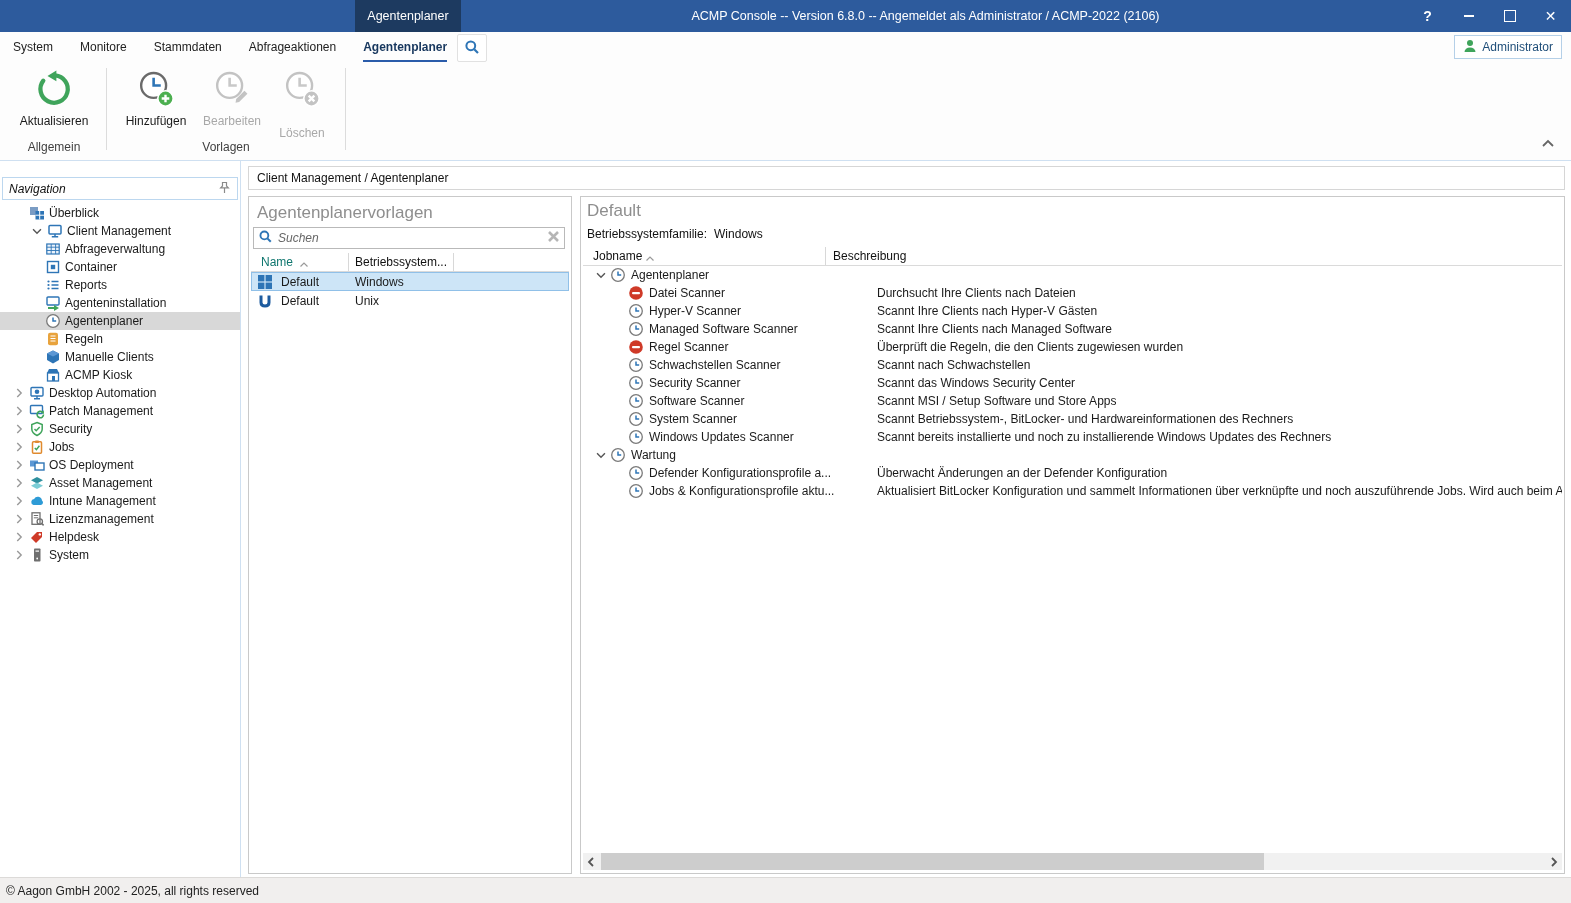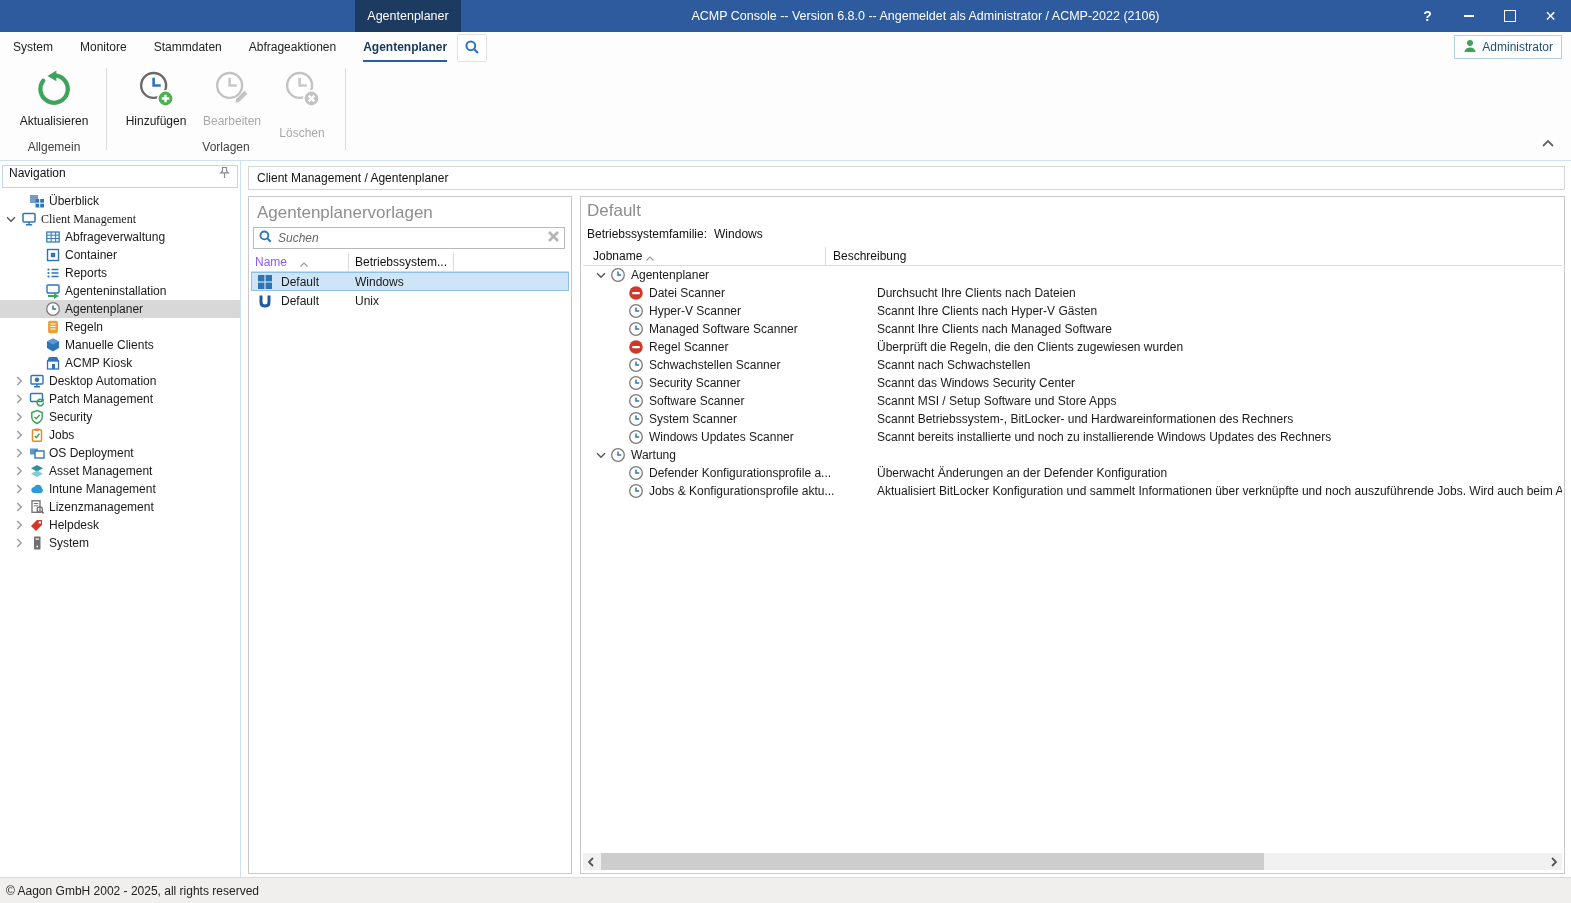--- a/index.html
+++ b/index.html
@@ -32,21 +32,21 @@
   .rb-btn .rb-label{font-size:12px;color:#1a1a1a;}
   .rb-btn.disabled .rb-label{color:#a8a8a8;}
   .rb-group-label{position:absolute;bottom:6px;font-size:12px;color:#3f3f3f;text-align:center;}
   .rb-collapse{position:absolute;right:16px;bottom:8px;}
 
   
   .content{position:absolute;left:0;top:161px;right:0;bottom:26px;background:#fff;}
 
   
   .nav-panel{position:absolute;left:0;top:0;width:240px;bottom:0;background:#fff;border-right:1px solid #cfe0f1;}
-  .nav-header{margin:4px 2px 4px 2px;height:21px;border:1px solid #bcd7ef;display:flex;align-items:flex-start;padding:0 6px;color:#111;}
+  .nav-header{margin:16px 2px 4px 2px;height:21px;border:1px solid #bcd7ef;display:flex;align-items:center;padding:0 6px;color:#111;font-style:italic;}
   .nav-header .spacer{flex:1;}
   .nav-row{height:18px;display:flex;align-items:center;white-space:nowrap;cursor:default;}
   .nav-row.sel{background:#d8d8d8;}
   .nav-chev{width:18px;display:flex;align-items:center;justify-content:center;flex:0 0 18px;}
   .nav-ic{width:18px;display:flex;align-items:center;justify-content:center;flex:0 0 18px;}
   .nav-label{padding-left:3px;}
 
   
   .main{position:absolute;left:241px;top:0;right:0;bottom:0;}
   .breadcrumb{position:absolute;left:7px;right:6px;top:5px;height:22px;border:1px solid #d6d6d6;background:#fff;display:flex;align-items:center;padding-left:8px;color:#111;}
@@ -55,21 +55,21 @@
   .templates-panel{left:7px;width:322px;}
   .details-panel{left:339px;right:6px;}
 
   .panel-title{font-size:17px;font-weight:400;color:#8e8e8e;white-space:nowrap;}
 
   
   .tp-title{position:absolute;left:8px;top:6px;}
   .searchbox{position:absolute;left:4px;right:6px;top:30px;height:20px;border:1px solid #b9b9b9;display:flex;align-items:center;padding:0 4px;gap:5px;font-style:italic;}
   .searchbox .ph{color:#666;flex:1;}
   .tp-header{position:absolute;left:2px;right:2px;top:56px;height:18px;border-bottom:1px solid #dadada;}
-  .tp-header .h1{position:absolute;left:4px;top:2px;color:#8b5cf6;}
+  .tp-header .h1{position:absolute;left:10px;top:2px;color:#0f766e;}
   .tp-header .h2{position:absolute;left:104px;top:2px;color:#111;}
   .tp-header .caret{position:absolute;left:48px;top:5px;}
   .tp-div{position:absolute;top:0;bottom:0;width:1px;background:#d8d8d8;}
   .tp-rows{position:absolute;left:2px;right:2px;top:75px;}
   .tp-row{height:19px;display:flex;align-items:center;position:relative;}
   .tp-row.sel{background:#cde5f7;box-shadow:inset 0 0 0 1px #90c0e8;}
   .tp-ic{position:absolute;left:6px;width:16px;display:flex;}
   .tp-name{position:absolute;left:30px;}
   .tp-os{position:absolute;left:104px;}
 
@@ -222,21 +222,21 @@
             <span class="nav-chev"></span>
             <span class="nav-ic">
               <svg width="16" height="16" viewBox="0 0 16 16">
                 <rect x="1" y="2" width="8" height="8" fill="#7a9cc4"></rect>
                 <rect x="6.5" y="6" width="8.5" height="8.5" fill="#2e75b6"></rect>
                 <path d="M6.5 10.2 h8.5 M10.7 6 v8.5" stroke="#fff" stroke-width="1"></path>
               </svg>
             </span>
             <span class="nav-label">Überblick</span>
           </div>
-          <div class="nav-row" style="padding-left: 2px; font-family: Liberation Serif, serif;">
+          <div class="nav-row" style="padding-left: 28px;">
             <span class="nav-chev">
               <svg width="14" height="14" viewBox="0 0 16 16">
                 <path d="M3.5 6 L8 10.5 L12.5 6" fill="none" stroke="#555" stroke-width="1.6"></path>
               </svg>
             </span>
             <span class="nav-ic">
               <svg width="16" height="16" viewBox="0 0 16 16">
                 <rect x="2" y="2.5" width="12" height="8.5" rx="1" fill="#fff" stroke="#2e75b6" stroke-width="1.5"></rect>
                 <path d="M8 11 v2.2 M4.8 13.8 h6.4" stroke="#2e75b6" stroke-width="1.5"></path>
               </svg>

